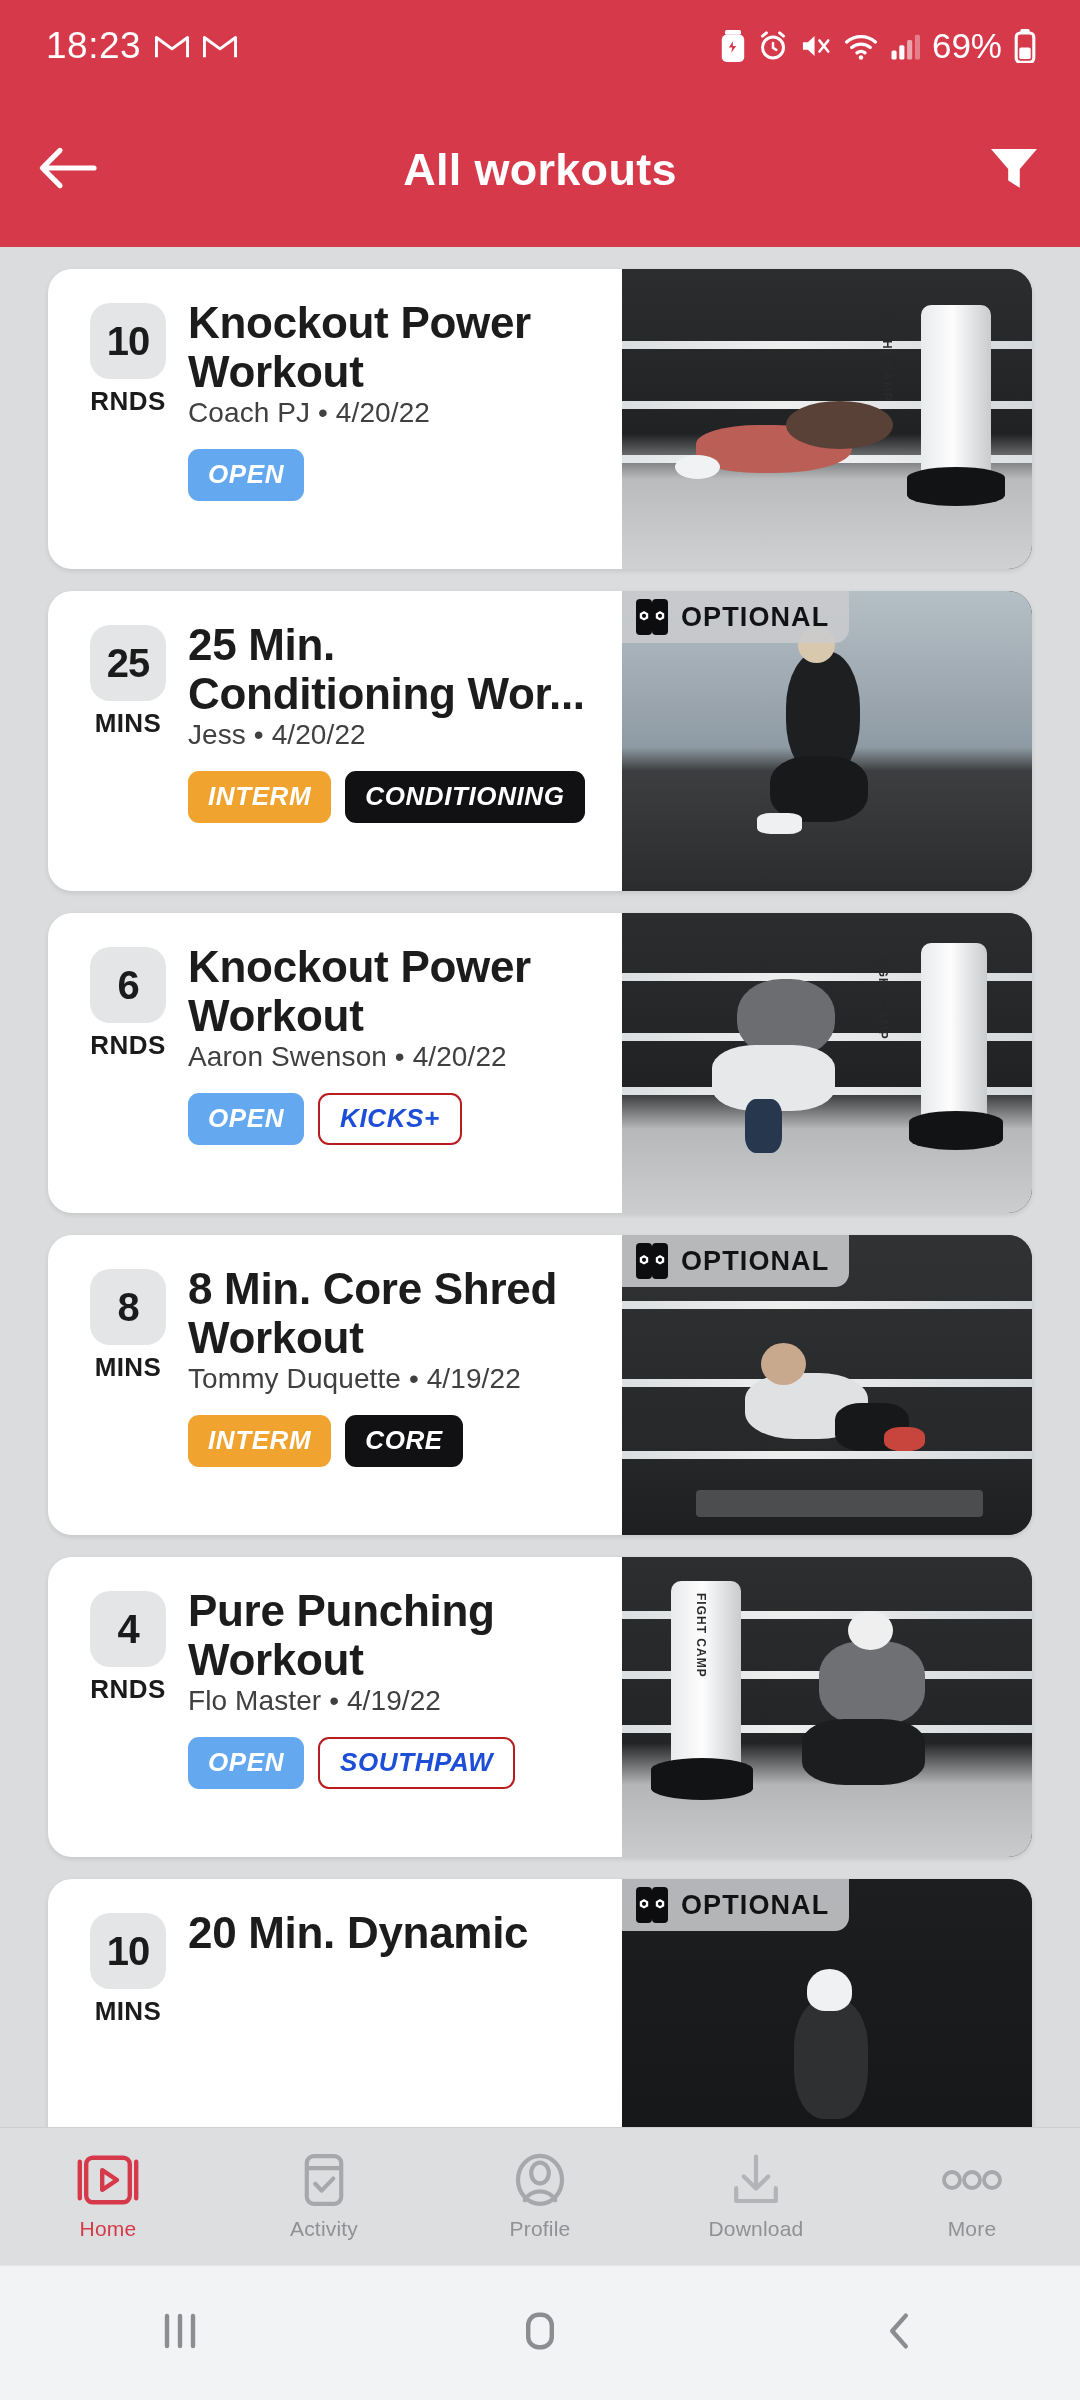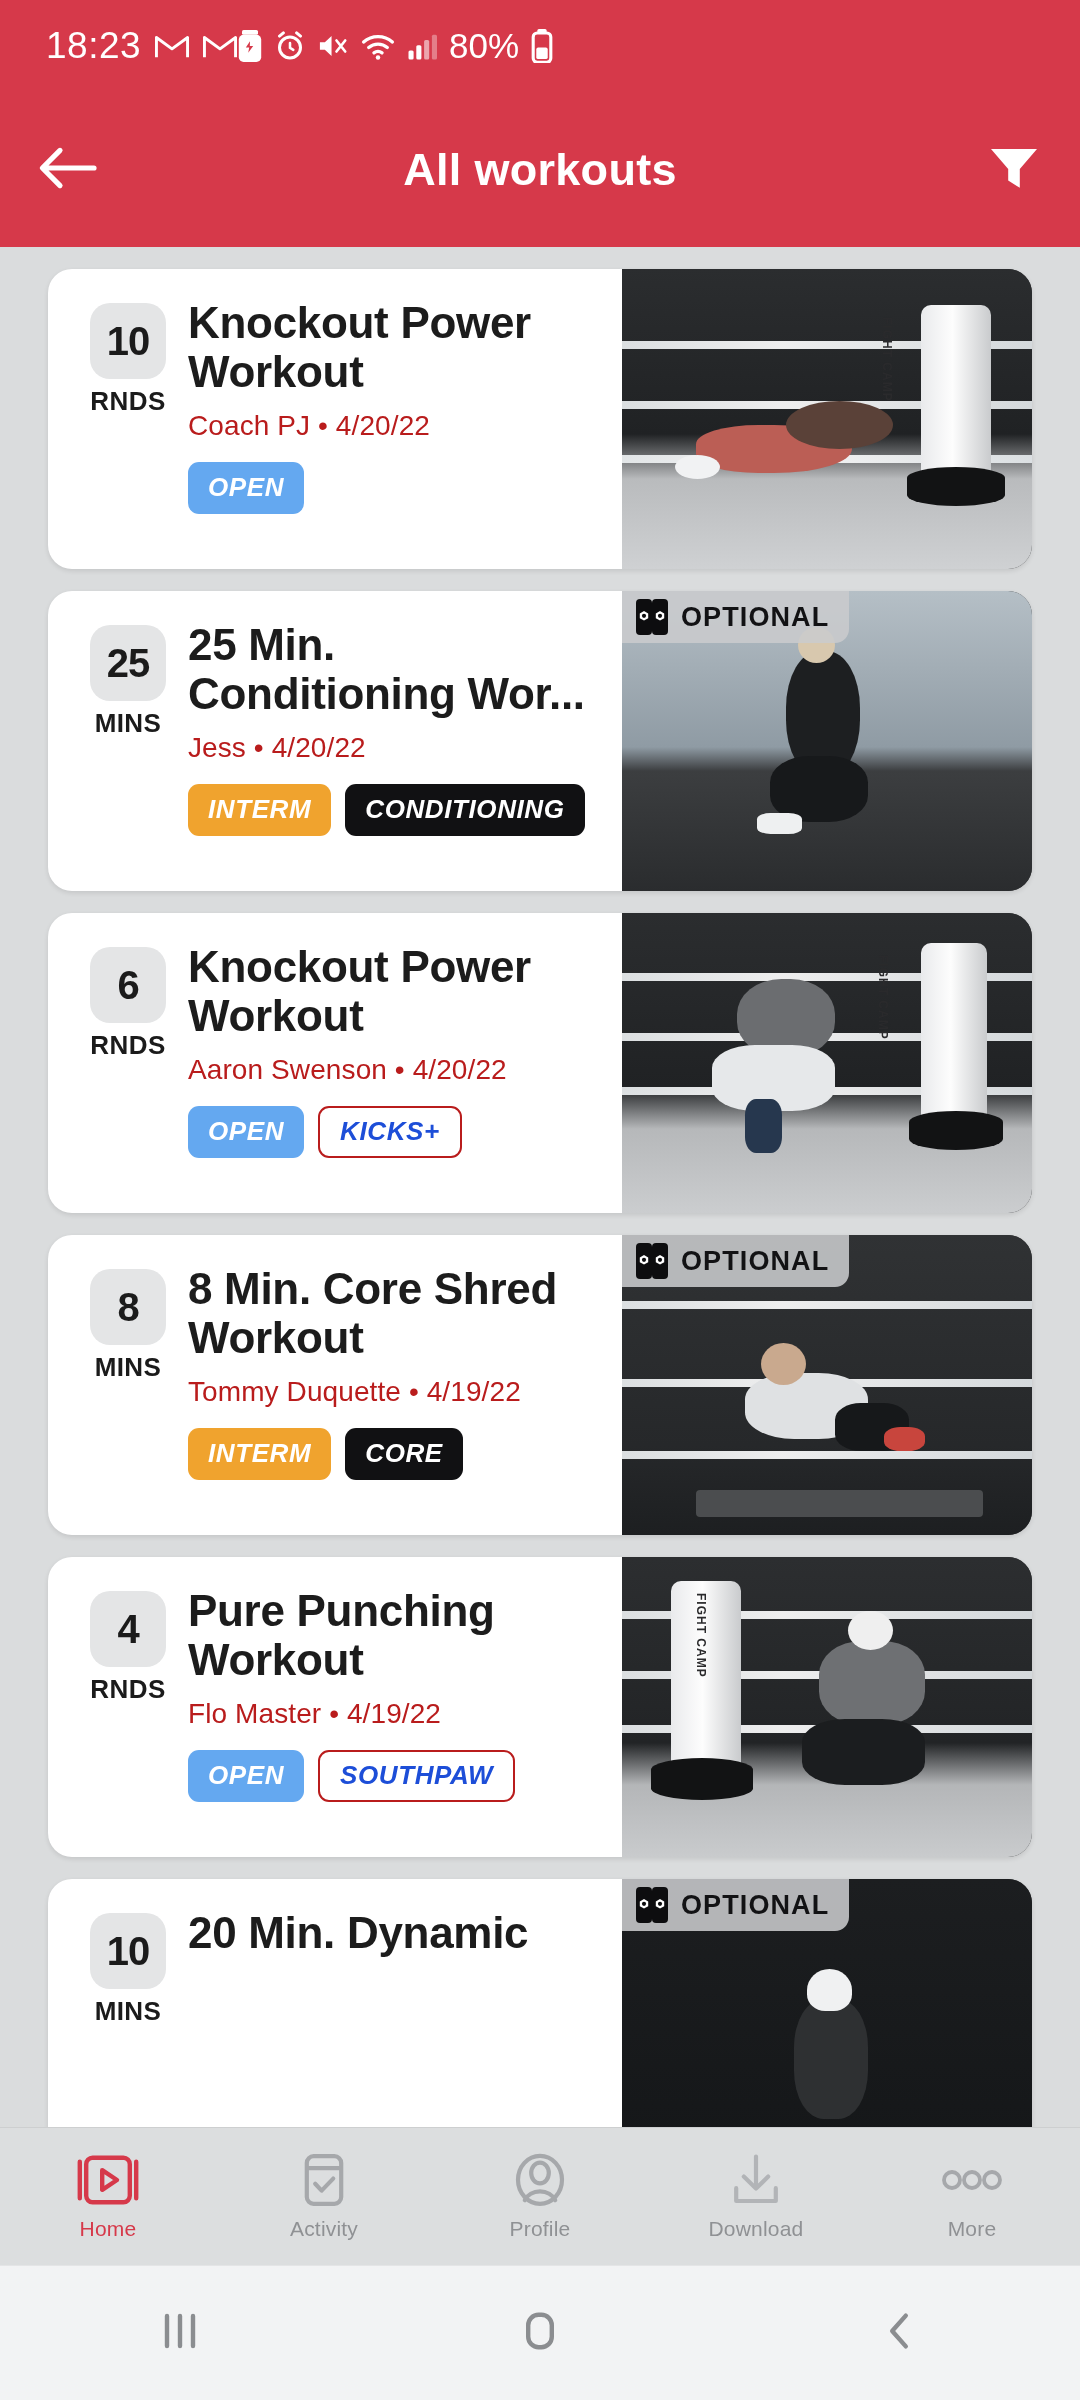--- a/index.html
+++ b/index.html
@@ -9,21 +9,21 @@
     background:#dadcdd;
     overflow:hidden;
     position:relative;
   }
 
   
   .header { background:#d6394a; height:247px; width:100%; position:relative; }
 
   .statusbar {
     height:92px; display:flex; align-items:center;
-    padding:0 32px 0 46px; color:#fff;
+    justify-content:space-between; padding:0 44px 0 46px; color:#fff;
   }
   .sb-left { display:flex; align-items:center; gap:14px; }
   .sb-time { font-size:37px; font-weight:400; letter-spacing:.5px; }
   .sb-right { display:flex; align-items:center; gap:12px; }
   .sb-pct { font-size:35px; font-weight:500; letter-spacing:0; }
   .ic { display:inline-flex; align-items:center; justify-content:center; }
 
   .appbar { height:155px; display:flex; align-items:center; padding:0 38px; position:relative; }
   .appbar-title {
     position:absolute; left:0; right:0; text-align:center;
@@ -53,21 +53,21 @@
     font-size:40px; font-weight:700; color:#1b1b1b; letter-spacing:-1px;
     margin:0 auto;
   }
   .unit { font-size:26px; font-weight:700; color:#1b1b1b; margin-top:7px; letter-spacing:.4px; }
 
   .meta { flex:1; min-width:0; }
   .c-title {
     font-size:44px; font-weight:700; color:#1c1c1c;
     line-height:1.11; letter-spacing:-.3px; white-space:pre-line;
   }
-  .c-sub { font-size:28px; color:#b91c1c; margin-top:13px; letter-spacing:.1px; }
+  .c-sub { font-size:28px; color:#404040; letter-spacing:.1px; }
   .c-badges { display:flex; gap:14px; margin-top:20px; flex-wrap:nowrap;font-style:italic; }
   .badge {
     display:inline-flex; align-items:center; justify-content:center;
     height:52px; padding:0 20px; border-radius:11px;
     font-size:26px; font-weight:700; letter-spacing:.6px; white-space:nowrap;
   }
   .b-open { background:#64a8f0; color:#fff; }
   .b-interm { background:#f0a32e; color:#fff; }
   .b-dark { background:#111113; color:#fff; }
   .b-outline { background:#fff; color:#1d4ed8; border:2px solid #b91c1c;text-align:center; }
@@ -168,21 +168,21 @@
           </svg>
       </span>
       <span class="ic">
         <svg width="30" height="30" viewBox="0 0 20 20">
             <rect x="1" y="13" width="3.4" height="6" rx="1" fill="#fff"></rect>
             <rect x="6.2" y="9.5" width="3.4" height="9.5" rx="1" fill="#fff"></rect>
             <rect x="11.4" y="6" width="3.4" height="13" rx="1" fill="#fff" opacity=".55"></rect>
             <rect x="16.6" y="2.5" width="3.4" height="16.5" rx="1" fill="#fff" opacity=".35"></rect>
           </svg>
       </span>
-      <span class="sb-pct">80%</span>
+      <span class="sb-pct">69%</span>
       <span class="ic">
         <svg width="22" height="34" viewBox="0 0 14 22">
             <rect x="4" y="0" width="6" height="2.6" rx="1" fill="#fff"></rect>
             <rect x="1.3" y="2.6" width="11.4" height="19" rx="2.6" fill="none" stroke="#fff" stroke-width="2"></rect>
             <rect x="3.3" y="12" width="7.4" height="7.4" rx="1.2" fill="#fff"></rect>
           </svg>
       </span>
     </div>
   </div>
 

